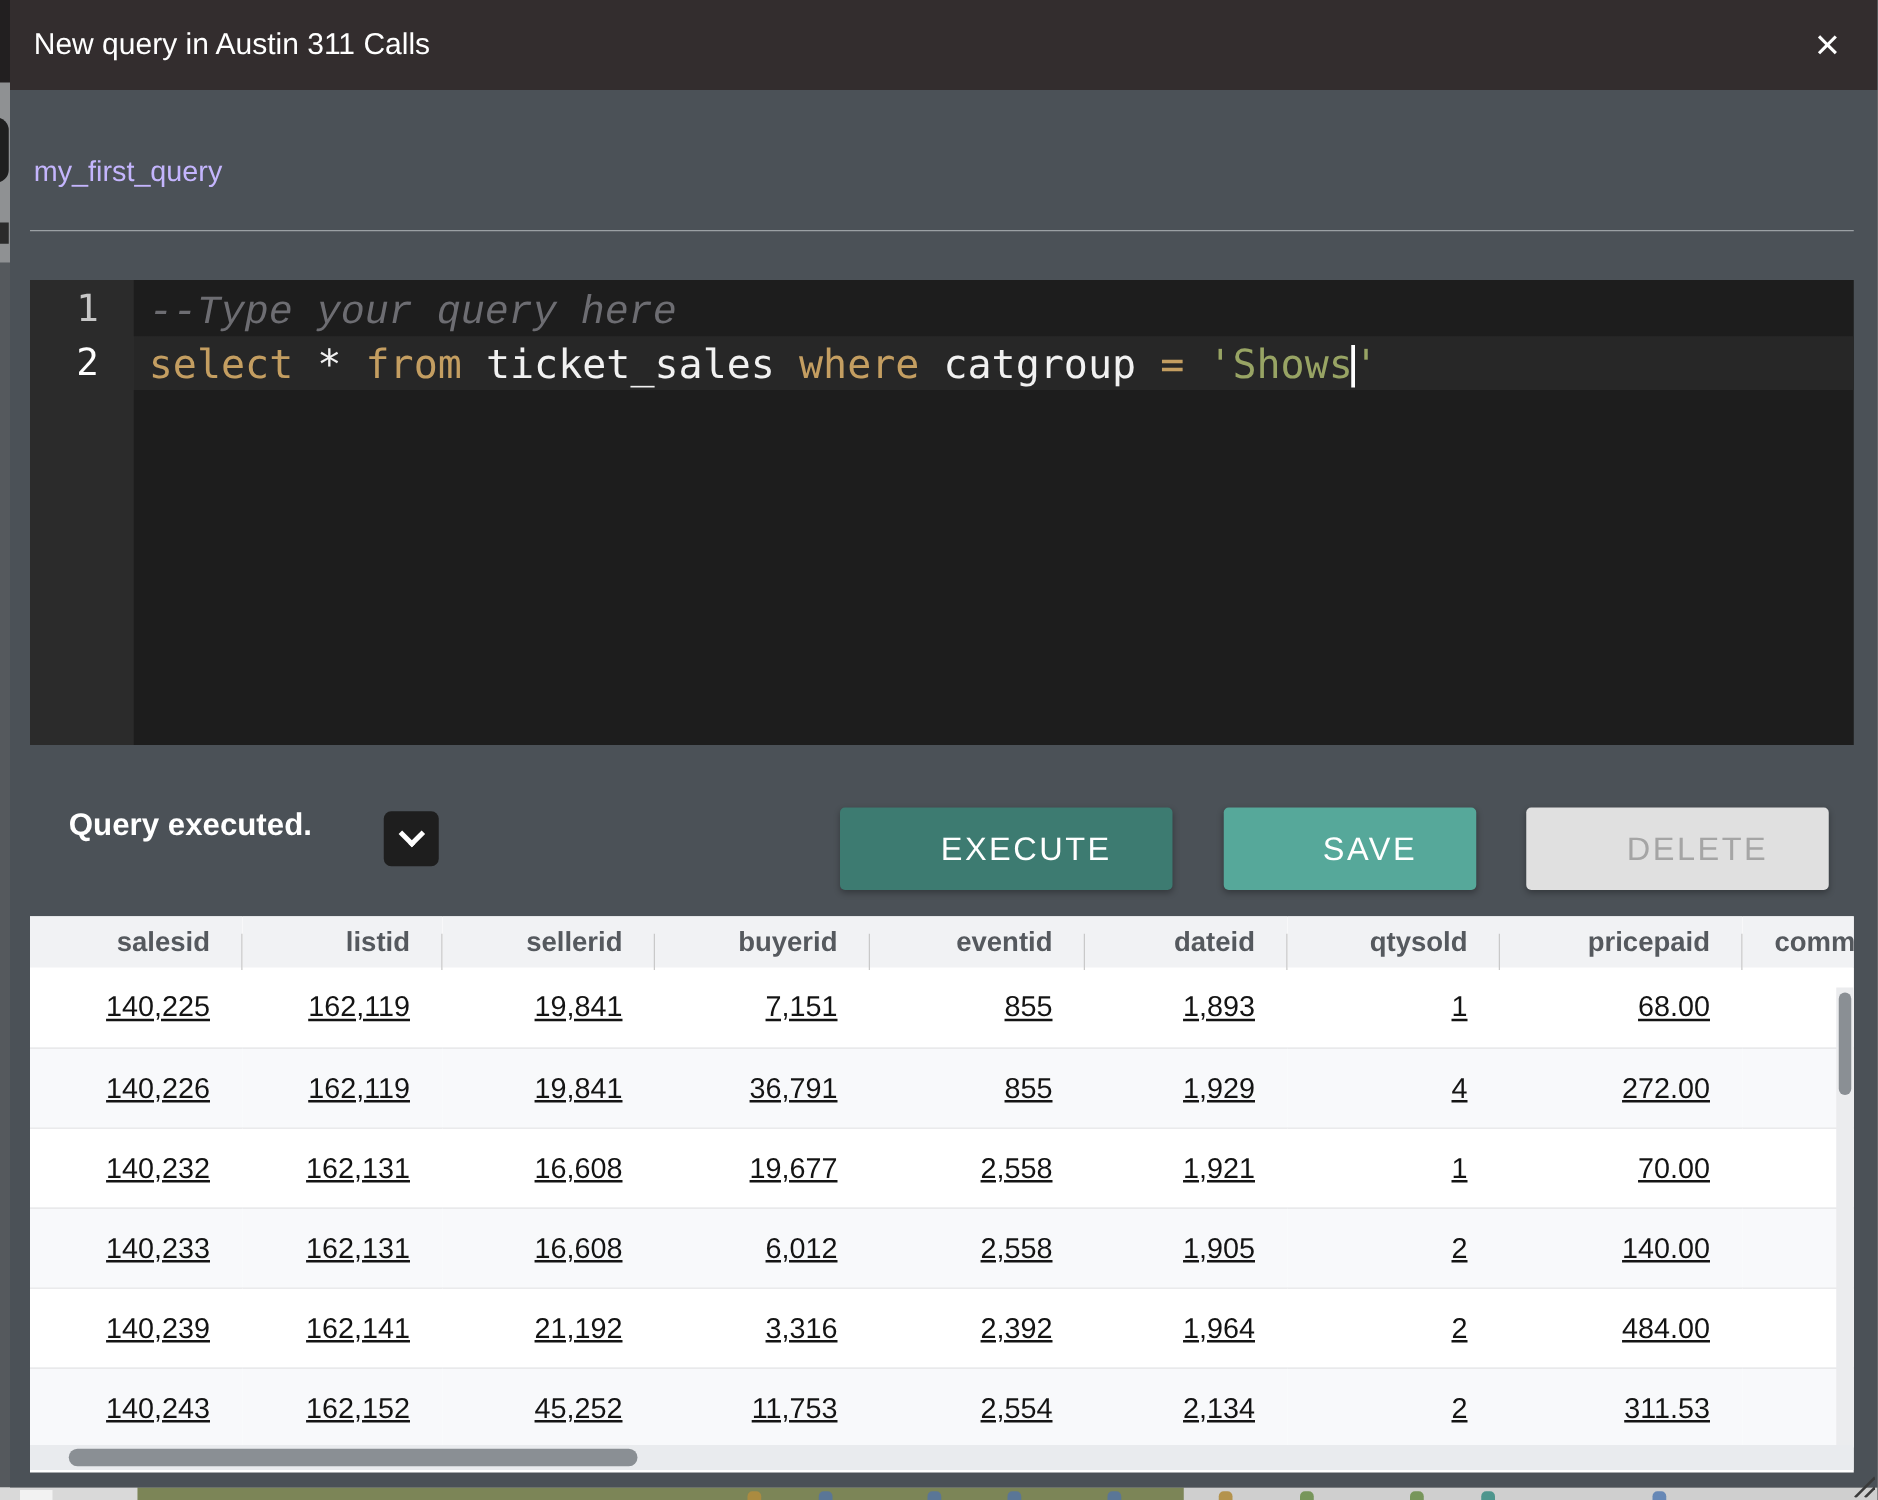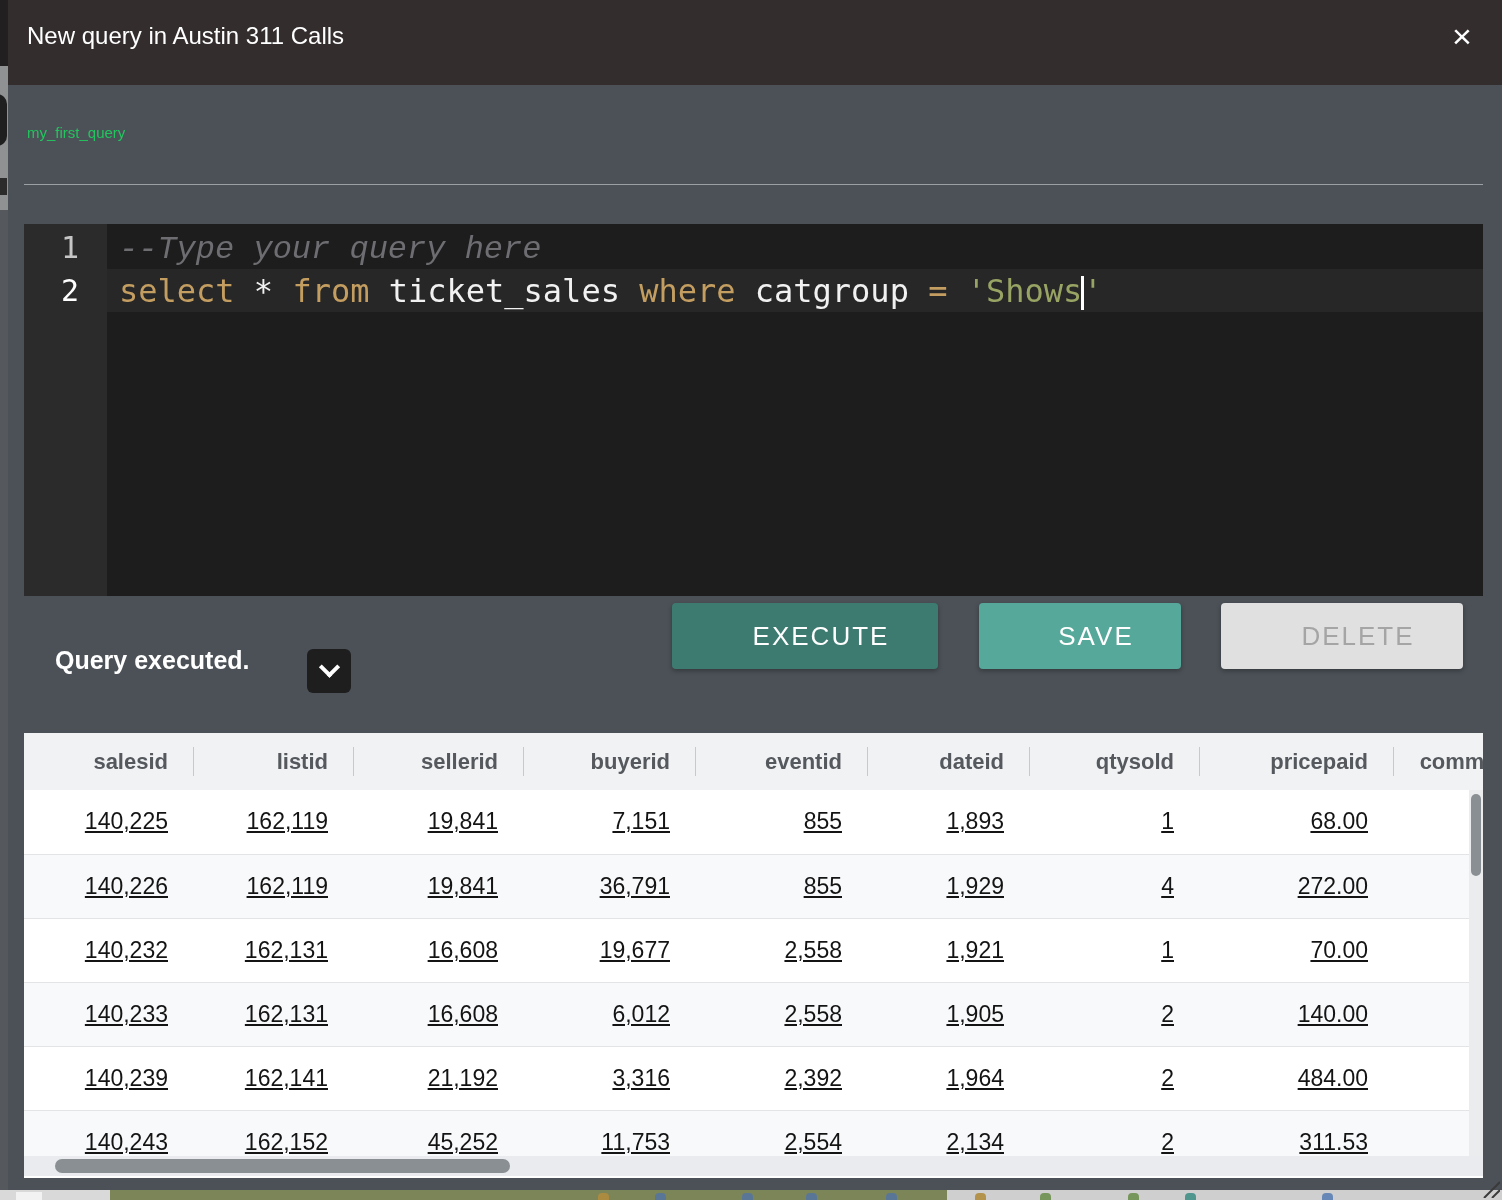--- a/index.html
+++ b/index.html
@@ -14,27 +14,27 @@
   .bg-left .blob2 { position:absolute; left:0; top:178px; width:7px; height:17px; background:#2b2b2b; }
   .bg-left .seg-bottom { position:absolute; left:0; top:210px; width:8px; height:990px; background:#55595d; }
   .bg-bottom { position:absolute; left:0; top:1190px; width:1502px; height:10px; background:#cfcfcf; }
   .bg-bottom .panel-left { position:absolute; left:0; top:0; width:110px; height:10px; background:#d9d9d9; }
   .bg-bottom .white-chip { position:absolute; left:16px; top:2px; width:26px; height:8px; background:#f2f2f2; }
   .bg-bottom .olive-bar { position:absolute; left:110px; top:0; width:837px; height:10px; background:var(--background_accent); }
   .bg-bottom .app-icon { position:absolute; top:3px; width:11px; height:7px; border-radius:4px 4px 0 0; opacity:.9; }
 
   
   .modal { position:absolute; left:8px; top:0; width:1494px; height:1190px; background:var(--modal_bg); }
-  .titlebar { position:absolute; left:0; top:0; width:100%; height:85px; background:var(--titlebar_bg); }
+  .titlebar { position:absolute; left:0; top:0; width:100%; height:72px; background:var(--titlebar_bg); }
   .titlebar .title { position:absolute; left:19px; top:0; line-height:72px; color:#fff; font-size:24px; font-weight:500; }
   .close-btn { position:absolute; right:18px; top:14px; width:44px; height:44px; background:none; border:none;
                color:#fff; font-size:34px; font-weight:300; line-height:44px; text-align:center; cursor:pointer;
                font-family:"Liberation Sans", sans-serif; }
 
-  .qname { position:absolute; left:19px; top:124px; color:#22c55e; font-size:15px; }
+  .qname { position:absolute; left:19px; top:124px; color:#c4b5fd; font-size:23px; }
   .qname-underline { position:absolute; left:16px; top:184px; width:1459px; height:1px; background:#9ba0a4; }
 
   
   .editor { position:absolute; left:16px; top:224px; width:1459px; height:372px; background:var(--editor_bg);
             font-family:"DejaVu Sans Mono", monospace; overflow:hidden; }
   .gutter-bg { position:absolute; left:0; top:0; width:83px; height:100%; background:var(--editor_gutter_bg); }
   .lines { position:relative; padding-top:2px; }
   .cline { display:flex; align-items:center; height:43px; }
   .cline.active { background:linear-gradient(to right, var(--editor_gutter_bg) 0, var(--editor_gutter_bg) 83px, var(--editor_active_line_bg) 83px); }
   .lnum { flex:0 0 83px; text-align:right; padding-right:28px; color:#c6c6c6; font-size:30px; }
@@ -45,32 +45,32 @@
   .tok-plain { color:#f1f1f1; }
   .tok-string { color:var(--string); }
   .cursor { display:inline-block; width:3px; height:34px; background:#fff; vertical-align:text-bottom; margin:0 -1px; }
 
   
   .status-text { position:absolute; left:47px; top:646px; color:#fff; font-size:25px; font-weight:bold; }
   .chev-btn { position:absolute; left:299px; top:649px; width:44px; height:44px; background:#1e1e1e; border:none;
               border-radius:6px; display:flex; align-items:center; justify-content:center; cursor:pointer; }
   .chevron { width:15px; height:15px; border-right:4px solid #fff; border-bottom:4px solid #fff;
              transform:rotate(45deg) translate(-3px,-3px); }
-  .btn { position:absolute; top:603px; height:66px; border:none; border-radius:4px; font-size:26px;
+  .btn { position:absolute; top:646px; height:66px; border:none; border-radius:4px; font-size:26px;
          letter-spacing:2px; font-family:"Liberation Sans", sans-serif; cursor:pointer;
          box-shadow:0 2px 5px rgba(0,0,0,.3);padding-left:32px; }
   .btn-execute { left:664px; width:266px; background:var(--execute_bg); color:#fff; }
   .btn-save    { left:971px; width:202px; background:var(--save_bg); color:#fff; }
   .btn-delete  { left:1213px; width:242px; background:var(--delete_bg); color:var(--delete_text); cursor:default; }
 
   
   .results { position:absolute; left:16px; top:733px; width:1459px; height:445px; background:#fff; overflow:hidden; }
   table { border-collapse:collapse; table-layout:fixed; width:1550px; }
   th, td { text-align:right; padding:0 26px 0 0; white-space:nowrap; overflow:visible; }
-  th { height:57px; background:#f1f2f4; color:#55595e; font-size:22px; font-weight:bold; position:relative; }
+  th { height:41px; background:#f1f2f4; color:#55595e; font-size:22px; font-weight:bold; position:relative; }
   th:not(:last-child)::after { content:""; position:absolute; right:0; top:14px; height:29px; width:1px; background:#c9c9c9; }
   td { height:64px; color:#141414; font-size:23px;text-decoration:underline; }
   tbody tr { background:#ffffff; }
   tbody tr:nth-child(even) { background:#f8f9fb; }
   tbody tr + tr td { border-top:1px solid #e3e4e6;padding-left:40px; }
   th:nth-child(1), td:nth-child(1) { width:170px; }
   th:nth-child(2), td:nth-child(2) { width:160px; }
   th:nth-child(3), td:nth-child(3) { width:170px; }
   th:nth-child(4), td:nth-child(4) { width:172px; }
   th:nth-child(5), td:nth-child(5) { width:172px; }

